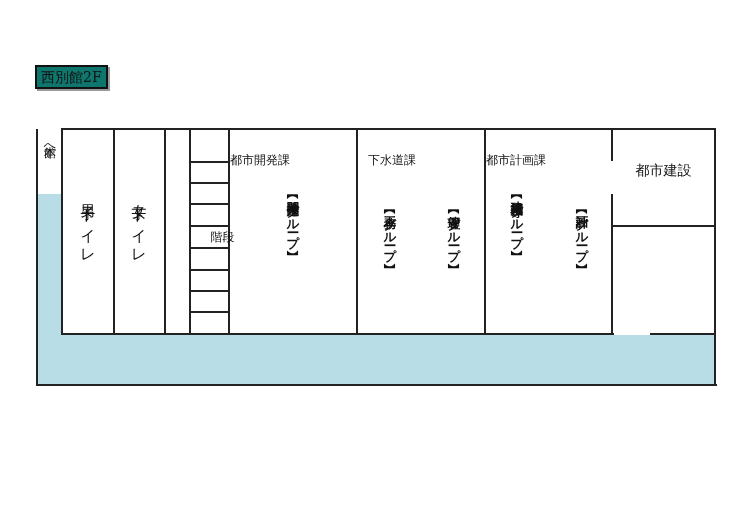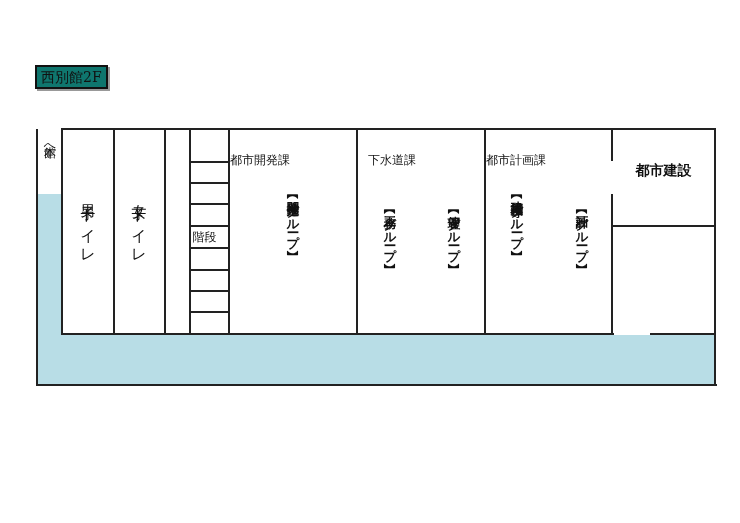--- a/index.html
+++ b/index.html
@@ -9,21 +9,21 @@
   .title-box { left: 35px; top: 65px; height: 20px; padding: 0 4px; border: 2px solid #111;
                box-shadow: 2px 2px 0 #999; font-size: 14px; line-height: 20px; background:#0f766e; white-space: nowrap; }
   .blue { background: #b8dde6; }
   .line-v { width: 2px; background: #222; }
   .line-h { height: 2px; background: #222; }
   .vtext { writing-mode: vertical-rl; text-orientation: upright; white-space: nowrap; }
   .room-name { font-size: 12px; text-align: left; white-space: nowrap; }
   .group { font-size: 12.5px; font-weight: bold; letter-spacing: 1px; }
   .toilet { font-size: 15px; letter-spacing: 3px; }
   .stair-label { font-size: 12px; text-align: center; line-height: 20px; }
-  .bucho { font-size: 14px; text-align: center; line-height: 16px; font-weight: bold; }
+  .bucho { font-size: 14px; text-align: center; line-height: 16px; }
   .honkan { font-size: 12px; line-height: 13px; letter-spacing: 0; }
 </style>
 </head>
 <body>
 
 <div class="abs title-box">西別館2F</div>
 
 <div class="abs blue" style="left:38px; top:194px; width:24px; height:191px;"></div>
 <div class="abs blue" style="left:38px; top:335px; width:677px; height:50px;"></div>
 
@@ -47,21 +47,21 @@
 <div class="abs line-h" style="left:611px; top:225px; width:105px;"></div>
 
 <div class="abs line-h" style="left:190px; top:161px; width:39px;"></div>
 <div class="abs line-h" style="left:190px; top:182px; width:39px;"></div>
 <div class="abs line-h" style="left:190px; top:203px; width:39px;"></div>
 <div class="abs line-h" style="left:190px; top:225px; width:39px;"></div>
 <div class="abs line-h" style="left:190px; top:247px; width:39px;"></div>
 <div class="abs line-h" style="left:190px; top:269px; width:39px;"></div>
 <div class="abs line-h" style="left:190px; top:290px; width:39px;"></div>
 <div class="abs line-h" style="left:190px; top:311px; width:39px;"></div>
-<div class="abs stair-label" style="left:186px; top:227px; width:37px; height:15px;">階段</div>
+<div class="abs stair-label" style="left:204px; top:227px; width:37px; height:15px;">階段</div>
 
 <div class="abs vtext honkan" style="left:43px; top:137px;">本館へ</div>
 
 <div class="abs vtext toilet" style="left:78px; top:192px;">男子トイレ</div>
 <div class="abs vtext toilet" style="left:129px; top:192px;">女子トイレ</div>
 
 <div class="abs room-name" style="left:230px; top:152px; width:126px;">都市開発課</div>
 <div class="abs vtext group" style="left:284px; top:190px;">【開発推進グループ】</div>
 
 <div class="abs room-name" style="left:358px; top:152px; width:126px;margin-left:10px;">下水道課</div>

